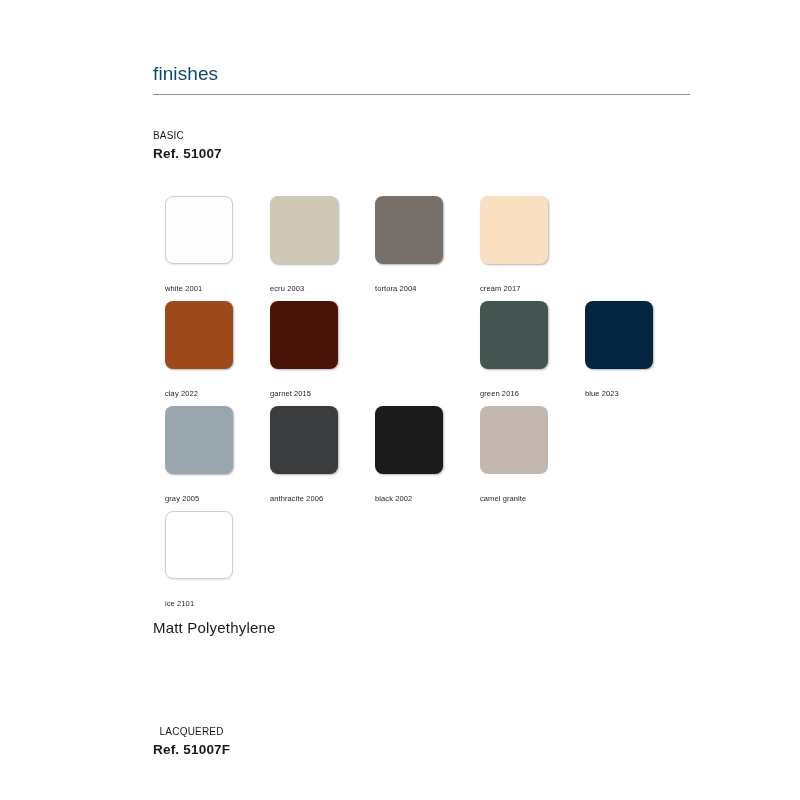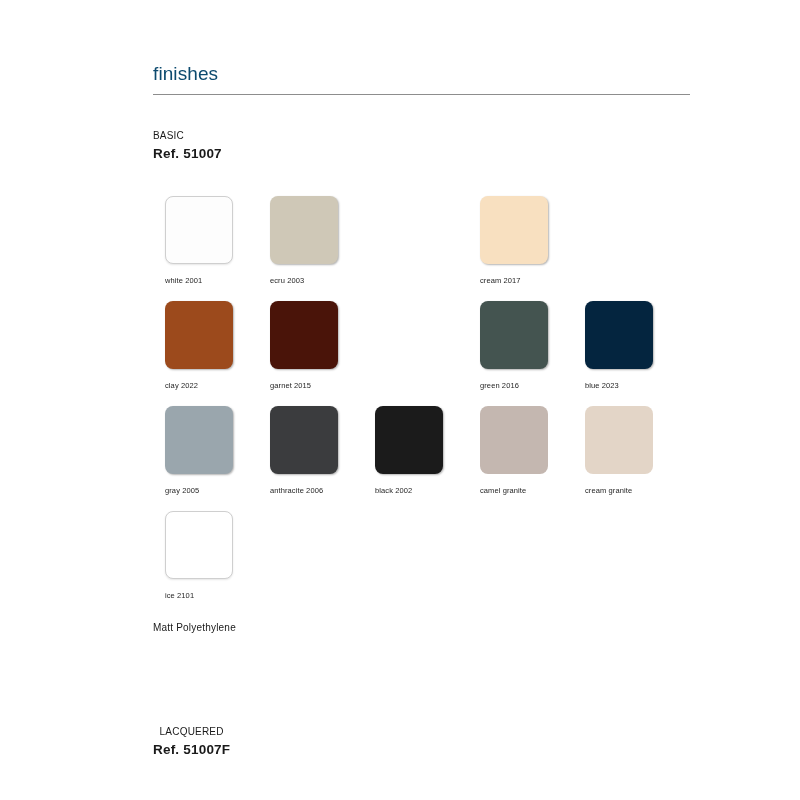--- a/index.html
+++ b/index.html
@@ -66,21 +66,21 @@
     font-weight: 700;
     color: #1a1a1a;
     line-height: 18px;
     letter-spacing: 0.2px;
   }
 
   .material-note {
     position: absolute;
     left: 153px;
     top: 619px;
-    font-size: 10px;
+    font-size: 15px;
     font-weight: 400;
     color: #1a1a1a;
     line-height: 18px;
     letter-spacing: 0.2px;
   }
 
   
   .swatch-grid {
     position: absolute;
     left: 165px;
@@ -115,21 +115,21 @@
   .swatch-chip.outlined {
     border: 1px solid #cfcfcf;
     box-shadow: 0 1px 2px rgba(0,0,0,0.10);
   }
   .swatch-chip.flat {
     box-shadow: none;
     border: none;
   }
 
   .swatch-label {
-    margin-top: 12px;
+    margin-top: 20px;
     font-size: 7.5px;
     font-weight: 400;
     color: #1f1f1f;
     line-height: 10px;
     letter-spacing: 0.1px;
     white-space: nowrap;
   }
 </style>
 </head>
 <body>
@@ -150,20 +150,24 @@
 
     <div class="swatch-row">
       <div class="swatch-cell swatch-col-0">
         <div class="swatch-chip outlined" style="background: rgb(253, 253, 253);"></div>
         <div class="swatch-label">white 2001</div>
       </div>
       <div class="swatch-cell swatch-col-1">
         <div class="swatch-chip shadowed" style="background: rgb(207, 200, 183);"></div>
         <div class="swatch-label">ecru 2003</div>
       </div>
+      <div class="swatch-cell swatch-col-2">
+        <div class="swatch-chip shadowed" style="background: rgb(119, 112, 106);"></div>
+        <div class="swatch-label">tortora 2004</div>
+      </div>
       <div class="swatch-cell swatch-col-3">
         <div class="swatch-chip shadowed" style="background: rgb(248, 224, 192);"></div>
         <div class="swatch-label">cream 2017</div>
       </div>
     </div>
 
     <div class="swatch-row">
       <div class="swatch-cell swatch-col-0">
         <div class="swatch-chip shadowed" style="background: rgb(156, 74, 28);"></div>
         <div class="swatch-label">clay 2022</div>
@@ -192,24 +196,20 @@
         <div class="swatch-label">anthracite 2006</div>
       </div>
       <div class="swatch-cell swatch-col-2">
         <div class="swatch-chip shadowed" style="background: rgb(27, 27, 27);"></div>
         <div class="swatch-label">black 2002</div>
       </div>
       <div class="swatch-cell swatch-col-3">
         <div class="swatch-chip flat" style="background: rgb(196, 183, 176);"></div>
         <div class="swatch-label">camel granite</div>
       </div>
-      <div class="swatch-cell swatch-col-4">
-        <div class="swatch-chip flat" style="background: rgb(227, 213, 199);"></div>
-        <div class="swatch-label">cream granite</div>
-      </div>
     </div>
 
     <div class="swatch-row">
       <div class="swatch-cell swatch-col-0">
         <div class="swatch-chip outlined" style="background: rgb(255, 255, 255);"></div>
         <div class="swatch-label">ice 2101</div>
       </div>
     </div>
 
   </div>

